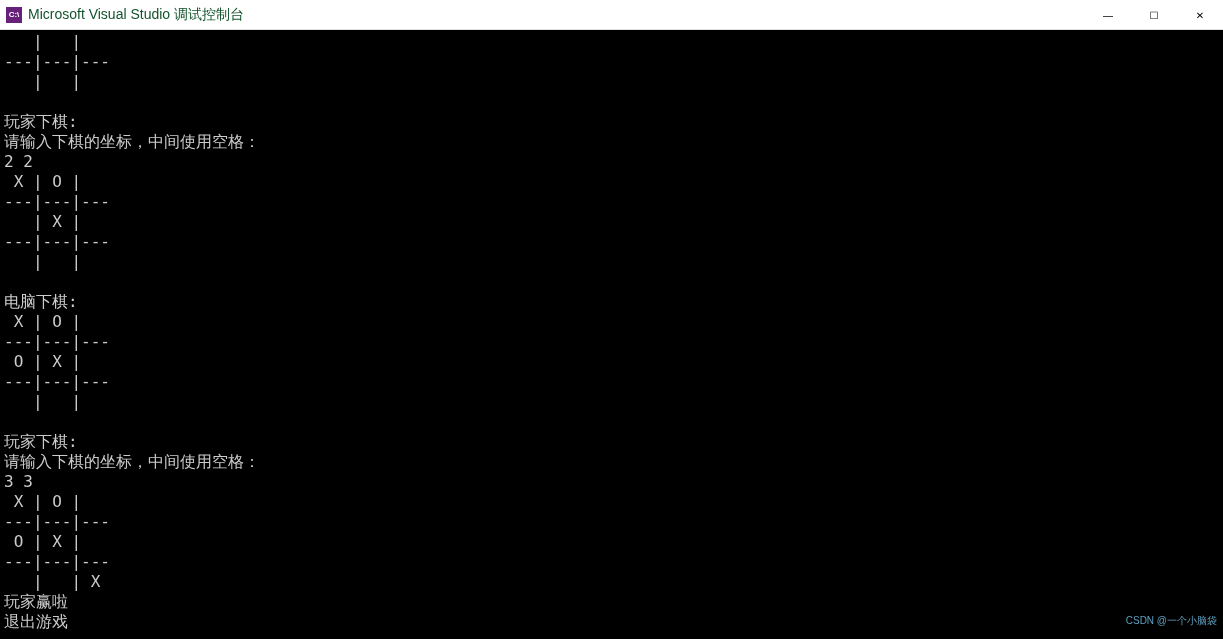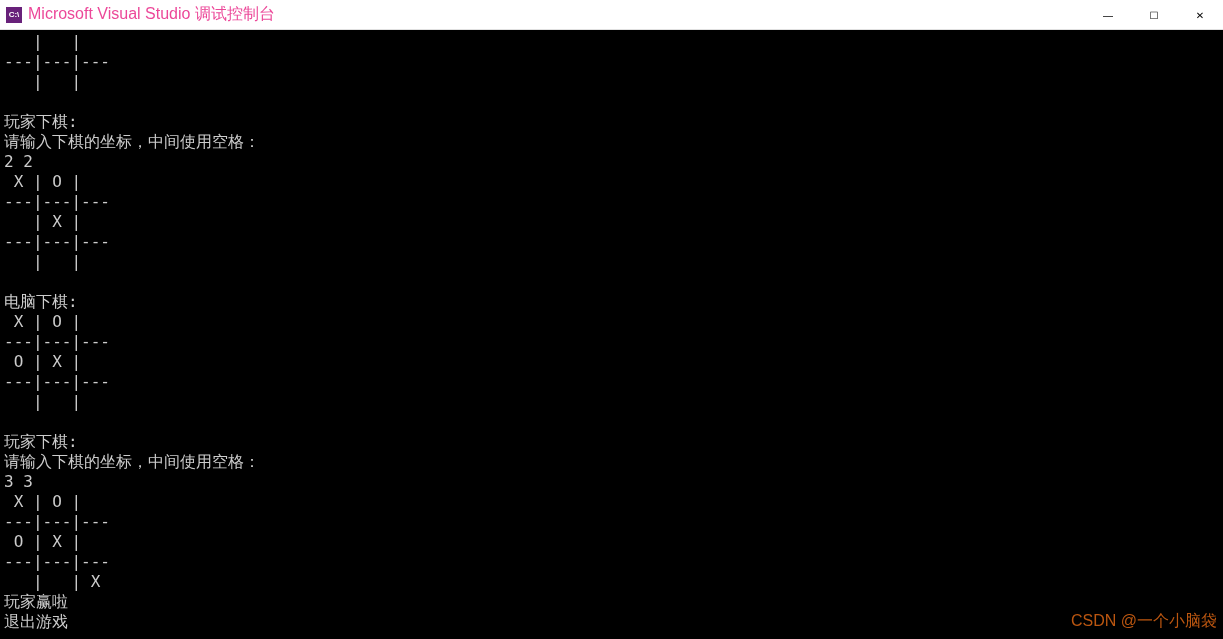--- a/index.html
+++ b/index.html
@@ -30,22 +30,22 @@
       background: #68217a;
       display: flex;
       align-items: center;
       justify-content: center;
       color: #fff;
       font-size: 8px;
       font-weight: bold;
       margin-right: 6px;
     }
     .title-text {
-      font-size: 16px;
-      color: #ec4899;
+      font-size: 14px;
+      color: #14532d;
     }
     .window-controls {
       position: absolute;
       right: 0;
       top: 0;
       height: 30px;
       display: flex;
     }
     .win-btn {
       width: 46px;
@@ -66,22 +66,22 @@
       font-size: 16px;
       line-height: 20px;
       white-space: pre;
       overflow: hidden;
       position: relative;
     }
     .watermark {
       position: absolute;
       right: 6px;
       bottom: 8px;
-      color: #f97316;
-      font-size: 16px;
+      color: #7dd3fc;
+      font-size: 10px;
       font-family: "Microsoft YaHei", sans-serif;
       opacity: 0.75;
       pointer-events: none;
     }
   </style>
 </head>
 <body>
 
 <div class="title-bar">
   <div class="app-icon">C:\</div>

